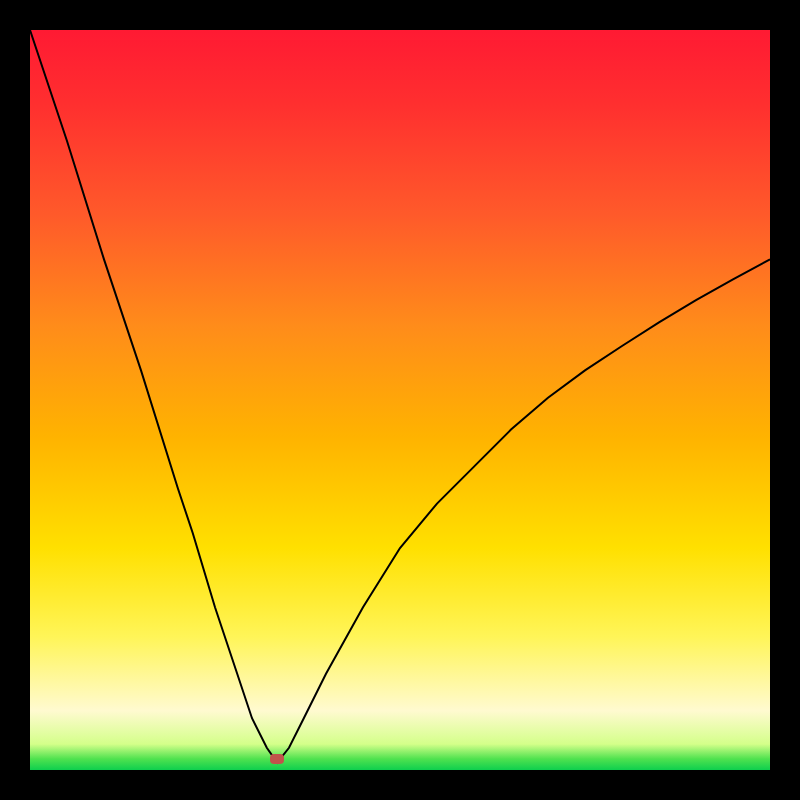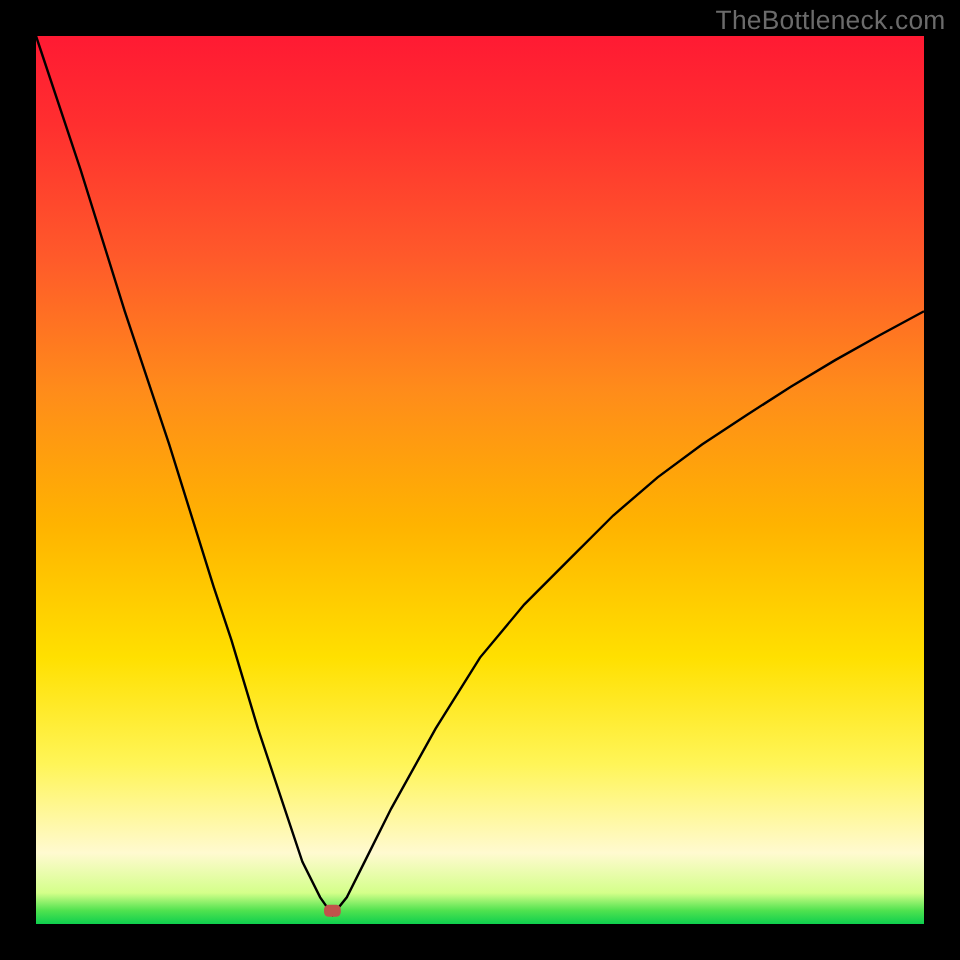--- a/index.html
+++ b/index.html
@@ -76,21 +76,20 @@
     border-radius: 4px;
     background: #c1534b;
     transform: translate(-50%, -50%);
   }
 </style>
 </head>
 <body>
 
 <div class="stage">
 
-  <div class="watermark">TheBottleneck.com</div>
 
   <div class="plot-frame">
 
     <div class="gradient"></div>
 
     <svg class="curve" viewBox="0 0 740 740" preserveAspectRatio="none">
       <path d="M0.0 0.0 L37.0 111.0 L74.0 229.4 L111.0 340.4 L148.0 458.8 L162.8 503.2 L185.0 577.2 L207.2 643.8 L222.0 688.2 L236.8 717.8 L247.2 732.6 L259.0 717.8 L273.8 688.2 L296.0 643.8 L333.0 577.2 L370.0 518.0 L407.0 473.6 L444.0 436.6 L481.0 399.6 L518.0 367.8 L555.0 340.4 L592.0 316.0 L629.0 292.3 L666.0 270.1 L703.0 249.4 L740.0 229.4"></path>
     </svg>
 
     <div class="marker" style="left: 247.16px; top: 728.9px; background: rgb(193, 83, 75);"></div>

